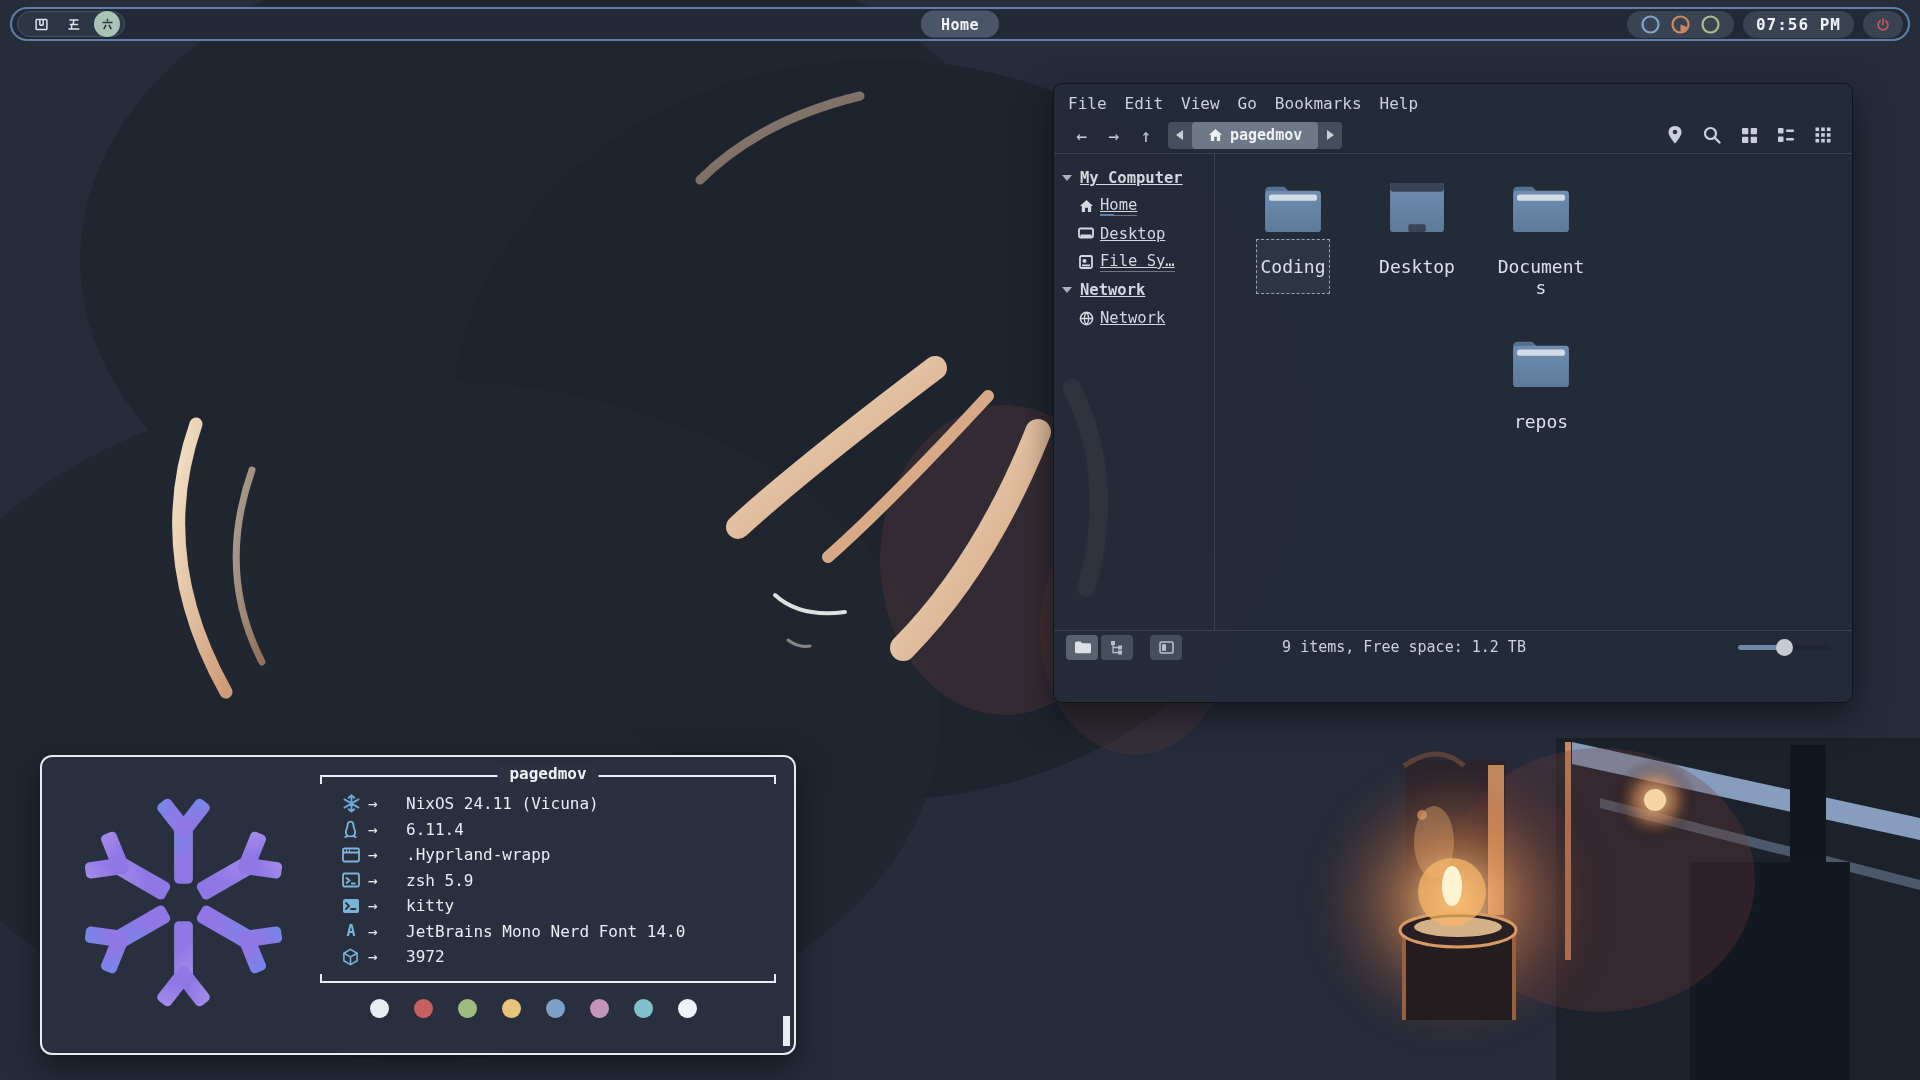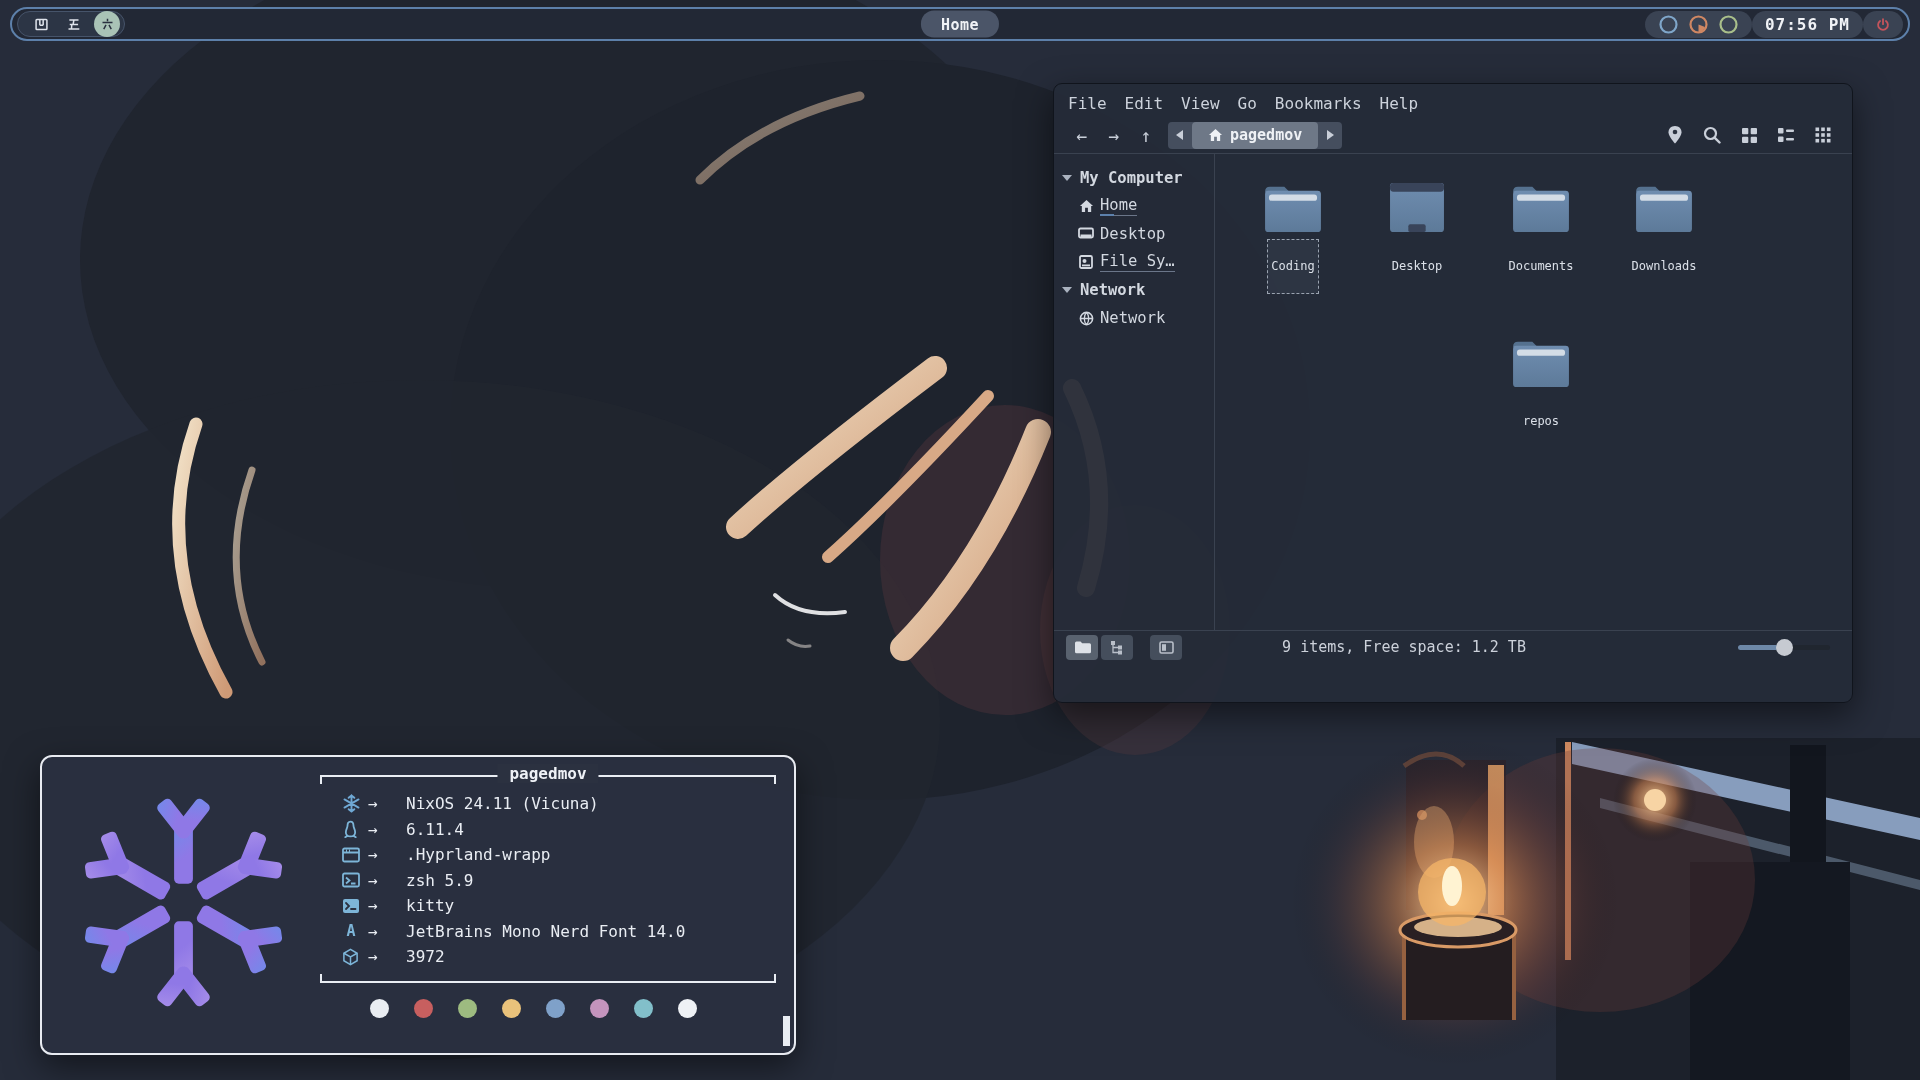--- a/index.html
+++ b/index.html
@@ -16,21 +16,21 @@
   .ws-pill { display:flex; align-items:center; gap:10px; height:26px; padding:0 4px 0 12px;
     background:#2c3545; border:1px solid #46546a; border-radius:13px; }
   .ws { width:22px; height:22px; display:flex; align-items:center; justify-content:center; }
   .ws svg { stroke:#dfe4ec; }
   .ws.active { width:26px; height:26px; background:#a9c3b6; border-radius:50%; }
   .ws.active svg { stroke:#2a3140; }
   .ws-label-hidden { position:absolute; width:1px; height:1px; overflow:hidden; clip:rect(0 0 0 0); }
   .bar-center { position:absolute; left:50%; top:50%; transform:translate(-50%,-50%); }
   .home-pill { background:#4b5568; color:#f0f2f6; border-radius:13px; height:27px; padding:0 20px;
     display:flex; align-items:center; font-size:15px; font-weight:bold; letter-spacing:.5px; }
-  .bar-right { margin-left:auto; display:flex; align-items:center; }
+  .bar-right { margin-left:auto; display:flex; align-items:center; gap:9px; }
   .tray-pill { background:#3a4353; border-radius:14px; height:27px; display:flex; align-items:center;
     justify-content:center; gap:9px; padding:0 13px; }
   .clock { color:#f0f2f6; font-size:16px; font-weight:bold; letter-spacing:1px; }
   .power-pill { width:40px; }
 
   
   .window { position:absolute; border-radius:9px; box-shadow:0 12px 34px rgba(0,0,0,.5); z-index:10; }
 
   
   #fm { left:1053px; top:83px; width:800px; height:620px;
@@ -42,35 +42,35 @@
     color:#c9cfd9; font-size:18px; }
   .pathbar { margin-left:6px; height:27px; background:#454e5e; border-radius:4px;
     display:flex; align-items:center; }
   .path-chev { width:24px; height:27px; display:flex; align-items:center; justify-content:center; }
   .path-seg { height:27px; background:#6e7887; border-radius:4px; display:flex; align-items:center;
     gap:7px; padding:0 16px; color:#eef1f5; font-size:15px; font-weight:bold; }
   .tb-spacer { flex:1; }
   .tb-icons { display:flex; align-items:center; gap:19px; padding-right:8px; }
   .tb-icon { width:18px; height:18px; display:flex; align-items:center; justify-content:center; }
   .fm-body { display:flex; height:477px; border-top:1px solid #3a4250; }
-  .fm-sidebar { width:160px; padding:10px 0 0 8px; font-size:15.5px; color:#d3d8e0; flex-shrink:0; }
+  .fm-sidebar { width:160px; padding:10px 0 0 8px; font-size:15.5px; color:#d3d8e0; flex-shrink:0;text-decoration:underline; }
   .sb-row { display:flex; align-items:center; height:28px; gap:6px; }
   .sb-header { font-weight:bold; }
   .tri { width:0; height:0; border-left:5px solid transparent; border-right:5px solid transparent;
     border-top:6px solid #aab2bf; margin-right:2px; }
   .sb-item { padding-left:16px; }
   .sb-icon { width:16px; height:16px; flex-shrink:0; display:flex; align-items:center; justify-content:center; }
   .sb-label { line-height:19px; }
   .sb-label.underlined { border-bottom:1px solid #6b7689; }
   .sb-label.accent-underline { position:relative; }
   .sb-label.accent-underline::after { content:""; position:absolute; left:0; bottom:-1px; width:14px;
     height:2px; background:#5d81ac; }
   .fm-content { flex:1; position:relative; border-left:1px solid #3a4250; }
   .tile { position:absolute; width:112px; display:flex; flex-direction:column; align-items:center; }
-  .tile-label { margin-top:5px; font-size:12px; line-height:21px; color:#dbe0e8; text-align:center;
+  .tile-label { margin-top:5px; font-size:18px; line-height:21px; color:#dbe0e8; text-align:center;
     max-width:96px; word-break:break-all; padding:16px 3px; border:1px dashed transparent; }
   .tile.selected .tile-label { border-color:#9aa3b0; background:rgba(90,100,120,.18); }
   .fm-statusbar { height:33px; border-top:1px solid #3a4250; display:flex; align-items:center;
     padding:0 12px; position:relative; }
   .st-btn { width:32px; height:25px; border-radius:4px; background:#454e5c; display:flex;
     align-items:center; justify-content:center; margin-right:3px; }
   .st-btn.active { background:#59626f; }
   .st-btn.gap { margin-left:14px; }
   .status-text { position:absolute; left:180px; width:340px; text-align:center; font-size:15px; color:#ccd1da; }
   .zoom-slider { margin-left:auto; width:92px; height:5px; background:#20262f; border-radius:3px;
@@ -375,28 +375,20 @@
         </svg>
         <div class="tile-label">Desktop</div>
       </div>
       <div class="tile" style="left:270px; top:28px;">
         <svg width="62" height="52" viewBox="0 0 64 54">
           <path d="M3 10 q0-5 5-5 h15 l6 6 h-26z" fill="#55718f"></path>
           <rect x="3" y="9" width="58" height="43" rx="3.5" fill="url(#folderG)"></rect>
           <rect x="7" y="13" width="50" height="6.5" rx="3" fill="#d3dce6"></rect>
         </svg>
         <div class="tile-label">Documents</div>
-      </div>
-      <div class="tile" style="left:393px; top:28px;">
-        <svg width="62" height="52" viewBox="0 0 64 54">
-          <path d="M3 10 q0-5 5-5 h15 l6 6 h-26z" fill="#55718f"></path>
-          <rect x="3" y="9" width="58" height="43" rx="3.5" fill="url(#folderG)"></rect>
-          <rect x="7" y="13" width="50" height="6.5" rx="3" fill="#d3dce6"></rect>
-        </svg>
-        <div class="tile-label">Downloads</div>
       </div>
 
       <div class="tile" style="left:270px; top:183px;">
         <svg width="62" height="52" viewBox="0 0 64 54">
           <path d="M3 10 q0-5 5-5 h15 l6 6 h-26z" fill="#55718f"></path>
           <rect x="3" y="9" width="58" height="43" rx="3.5" fill="url(#folderG)"></rect>
           <rect x="7" y="13" width="50" height="6.5" rx="3" fill="#d3dce6"></rect>
         </svg>
         <div class="tile-label">repos</div>
       </div>

